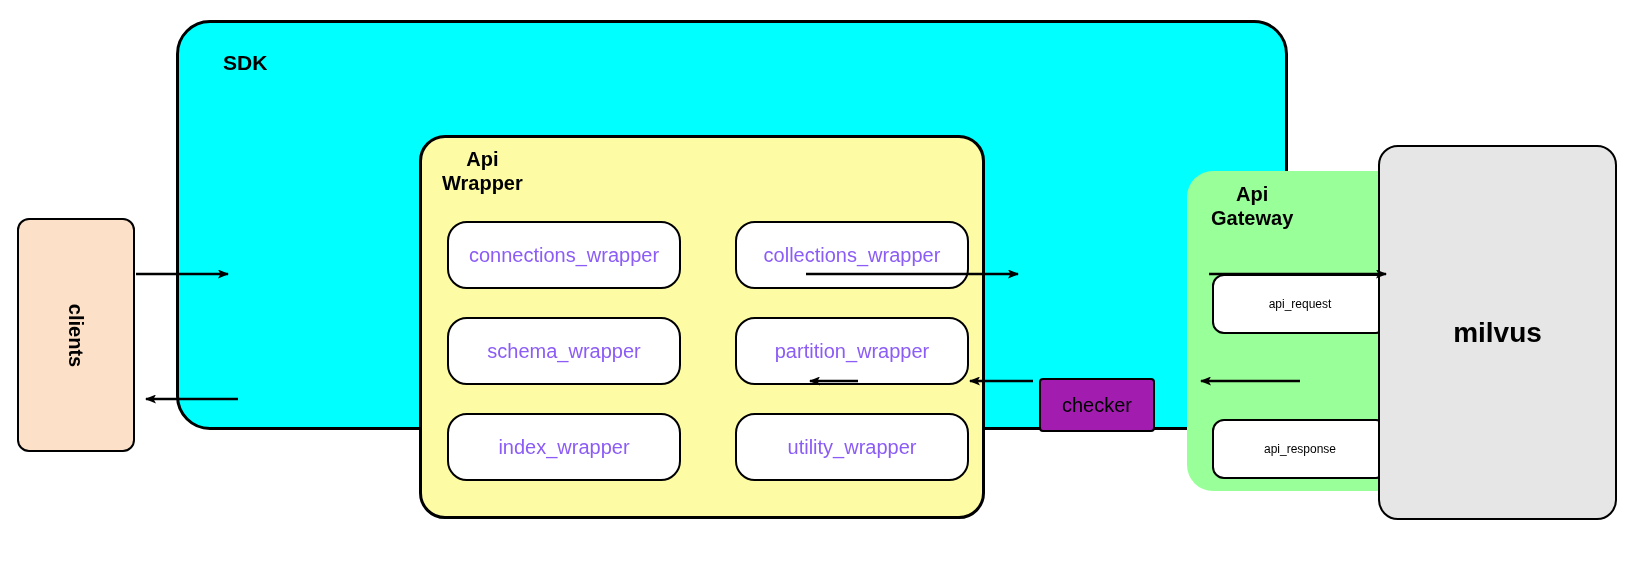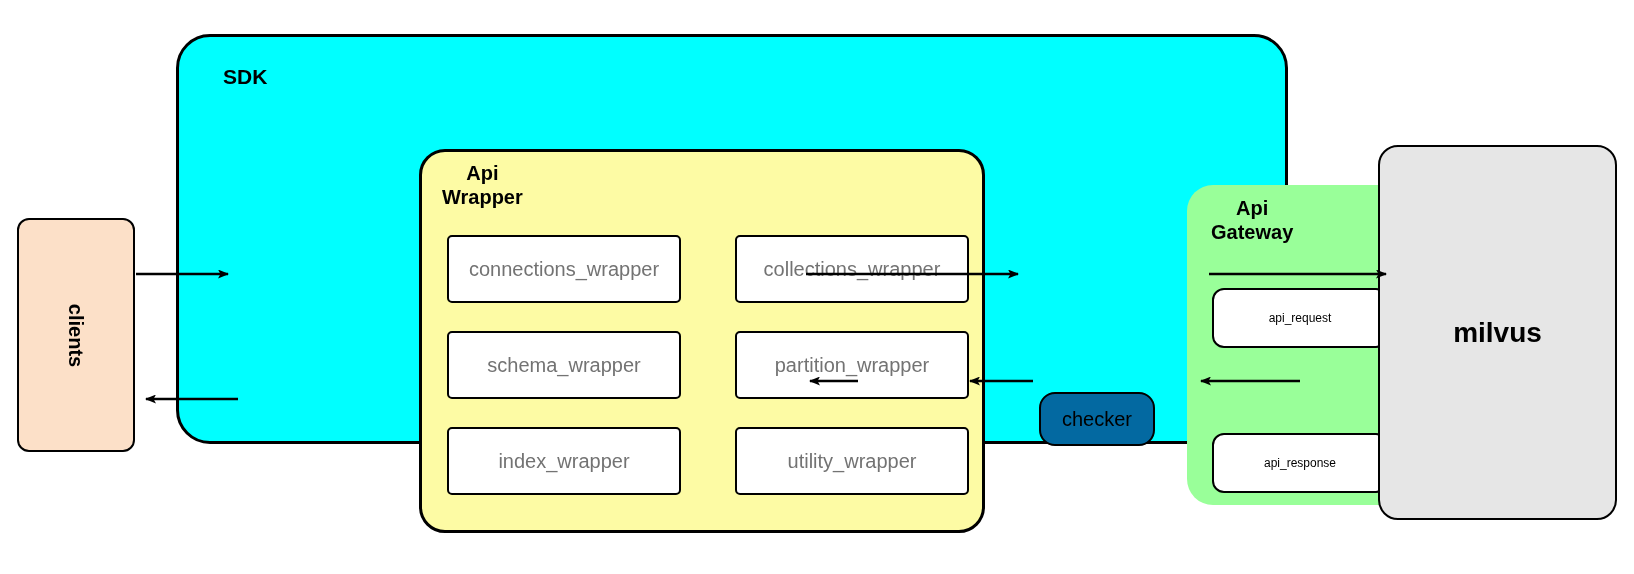--- a/index.html
+++ b/index.html
@@ -22,21 +22,21 @@
     box-sizing: border-box;
     display: flex;
     align-items: center;
     justify-content: center;
     text-align: center;
   }
 
   
   #sdk-container {
     left: 176px;
-    top: 34px;
+    top: 20px;
     width: 1112px;
     height: 410px;
     background: #00ffff;
     border: 3px solid #000000;
     border-radius: 34px;
   }
   .container-label {
     position: absolute;
     font-weight: bold;
     color: #000000;
@@ -64,26 +64,26 @@
     left: 20px;
     top: 10px;
     font-size: 20px;
   }
 
   .wrapper-item {
     position: absolute;
     box-sizing: border-box;
     background: #ffffff;
     border: 2.4px solid #000000;
-    border-radius: 5px;
+    border-radius: 20px;
     display: flex;
     align-items: center;
     justify-content: center;
     font-size: 20px;
-    color: #737373;
+    color: #8b5cf6;
     width: 234px;
     height: 68px;
   }
   .wcol-left  { left: 25px; }
   .wcol-right { left: 313px; }
   .wrow-1 { top: 83px; }
   .wrow-2 { top: 179px; }
   .wrow-3 { top: 275px; }
 
   
@@ -117,23 +117,23 @@
   }
   #api-request-box  { top: 103px; }
   #api-response-box { top: 203px; margin-top: 45px; }
 
   
   #checker-box {
     left: 860px;
     top: 355px;
     width: 116px;
     height: 54px;
-    background: #0369a1;
-    border: 2.4px solid #000000;
-    border-radius: 16px;
+    background: #a21caf;
+    border: 2.4px solid #000000;
+    border-radius: 4px;
     font-size: 20px;
     color: #000000;
   }
 
   
   #clients-box {
     left: 17px;
     top: 218px;
     width: 118px;
     height: 234px;

